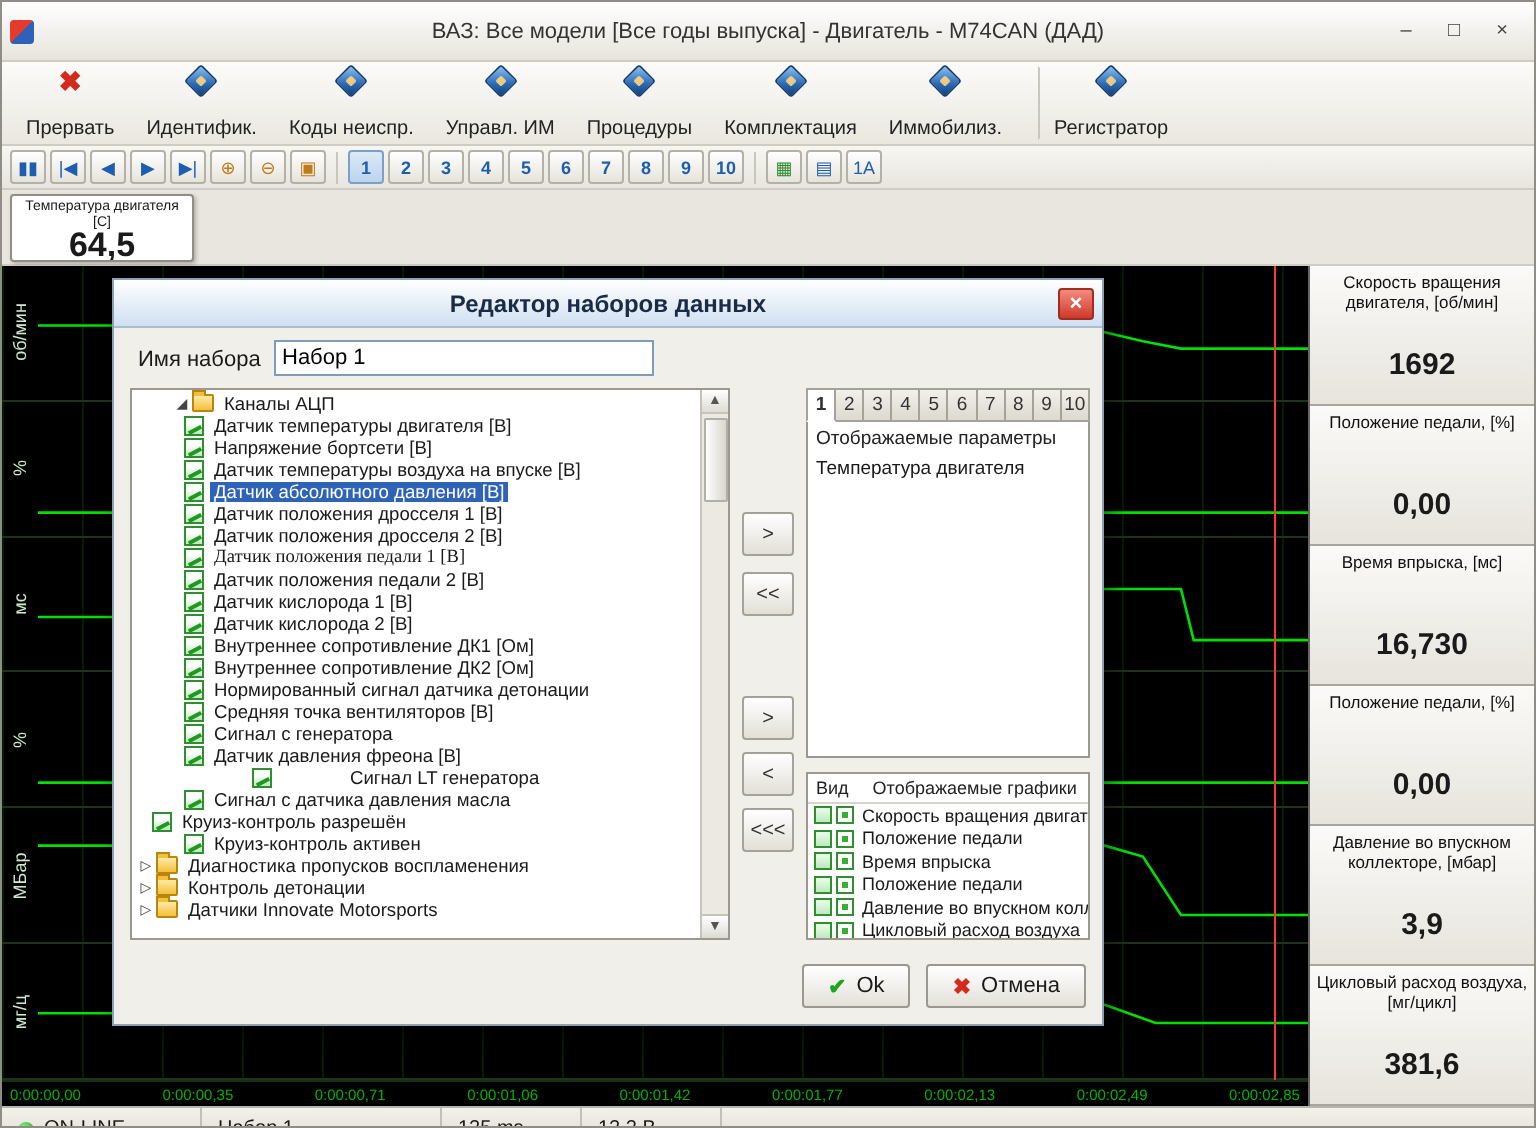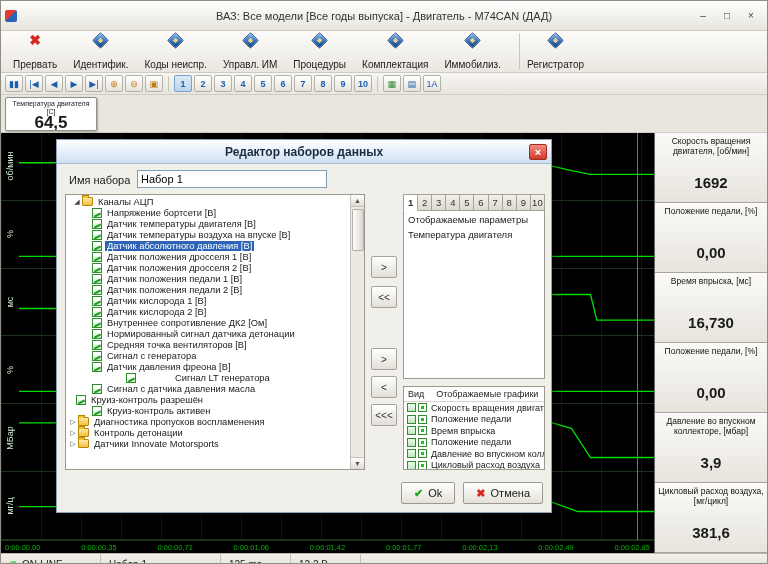--- a/index.html
+++ b/index.html
@@ -365,41 +365,41 @@
       <span class="dlg-close">×</span>
     </div>
 
     <span class="dlg-name-label">Имя набора</span>
     <input class="dlg-name-input" type="text" value="Набор 1" style="">
 
     <div class="tree-wrap">
       <div class="tree">
 
 
-          <div class="trow folder" style="padding-left: 6px;">
+          <div class="trow folder" style="padding-left: 20px;">
             <span class="texp">◢</span>
             <span class="tico"></span>
             <span class="tlbl">Каналы АЦП</span>
           </div>
 
           <div class="trow leaf" style="padding-left: 16px;">
             <span class="texp"></span>
             <span class="tico"></span>
+            <span class="tlbl">Датчик температуры двигателя [В]</span>
+          </div>
+
+          <div class="trow leaf" style="padding-left: 16px;">
+            <span class="texp"></span>
+            <span class="tico"></span>
             <span class="tlbl">Напряжение бортсети [В]</span>
           </div>
 
           <div class="trow leaf" style="padding-left: 16px;">
             <span class="texp"></span>
             <span class="tico"></span>
-            <span class="tlbl">Датчик температуры двигателя [В]</span>
-          </div>
-
-          <div class="trow leaf" style="padding-left: 16px;">
-            <span class="texp"></span>
-            <span class="tico"></span>
             <span class="tlbl">Датчик температуры воздуха на впуске [В]</span>
           </div>
 
           <div class="trow leaf selected" style="padding-left: 16px;">
             <span class="texp"></span>
             <span class="tico"></span>
             <span class="tlbl">Датчик абсолютного давления [В]</span>
           </div>
 
           <div class="trow leaf" style="padding-left: 16px;">
@@ -407,21 +407,21 @@
             <span class="tico"></span>
             <span class="tlbl">Датчик положения дросселя 1 [В]</span>
           </div>
 
           <div class="trow leaf" style="padding-left: 16px;">
             <span class="texp"></span>
             <span class="tico"></span>
             <span class="tlbl">Датчик положения дросселя 2 [В]</span>
           </div>
 
-          <div class="trow leaf" style="padding-left: 16px;">
+          <div class="trow leaf" style="padding-left: 16px; font-family: Liberation Serif, serif;">
             <span class="texp"></span>
             <span class="tico"></span>
             <span class="tlbl">Датчик положения педали 1 [В]</span>
           </div>
 
           <div class="trow leaf" style="padding-left: 16px;">
             <span class="texp"></span>
             <span class="tico"></span>
             <span class="tlbl">Датчик положения педали 2 [В]</span>
           </div>
@@ -431,20 +431,25 @@
             <span class="tico"></span>
             <span class="tlbl">Датчик кислорода 1 [В]</span>
           </div>
 
           <div class="trow leaf" style="padding-left: 16px;">
             <span class="texp"></span>
             <span class="tico"></span>
             <span class="tlbl">Датчик кислорода 2 [В]</span>
           </div>
 
+          <div class="trow leaf" style="padding-left: 16px;">
+            <span class="texp"></span>
+            <span class="tico"></span>
+            <span class="tlbl">Внутреннее сопротивление ДК1 [Ом]</span>
+          </div>
 
           <div class="trow leaf" style="padding-left: 16px;">
             <span class="texp"></span>
             <span class="tico"></span>
             <span class="tlbl">Внутреннее сопротивление ДК2 [Ом]</span>
           </div>
 
           <div class="trow leaf" style="padding-left: 16px;">
             <span class="texp"></span>
             <span class="tico"></span>

